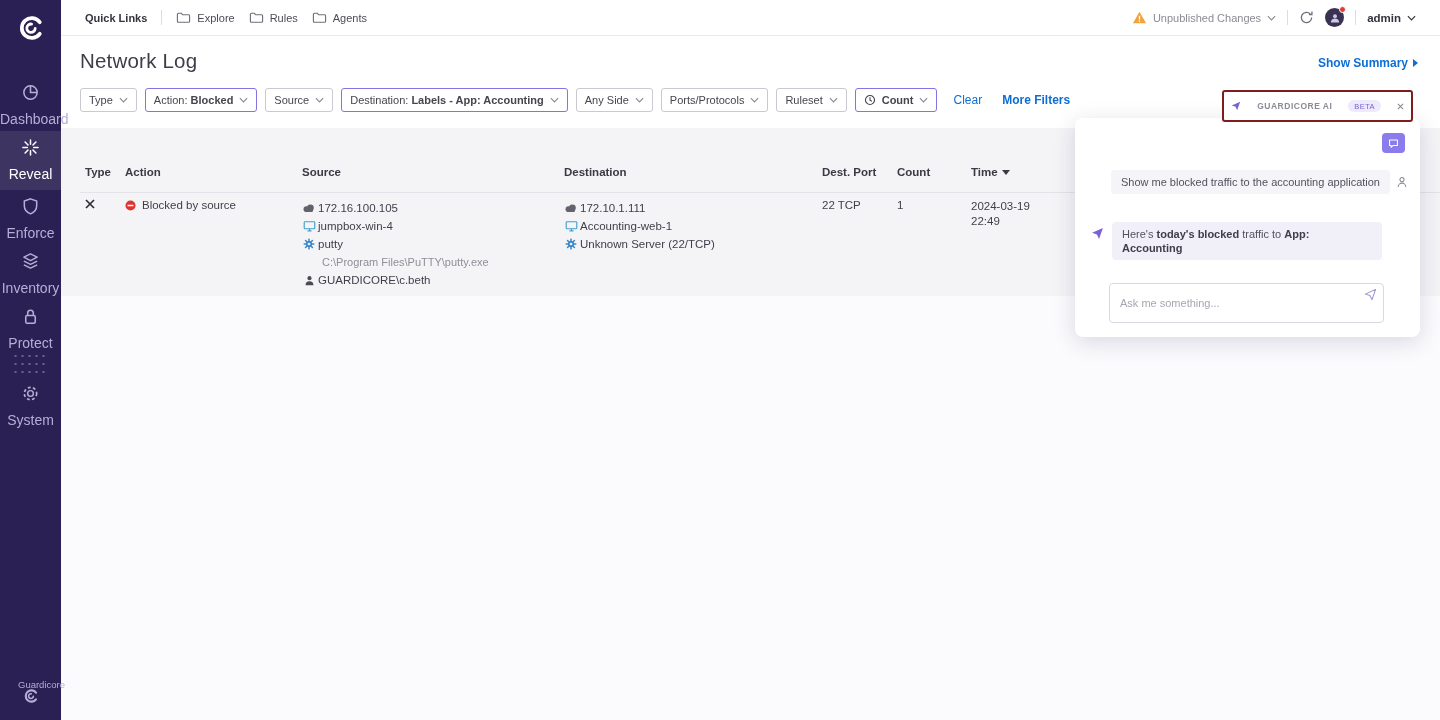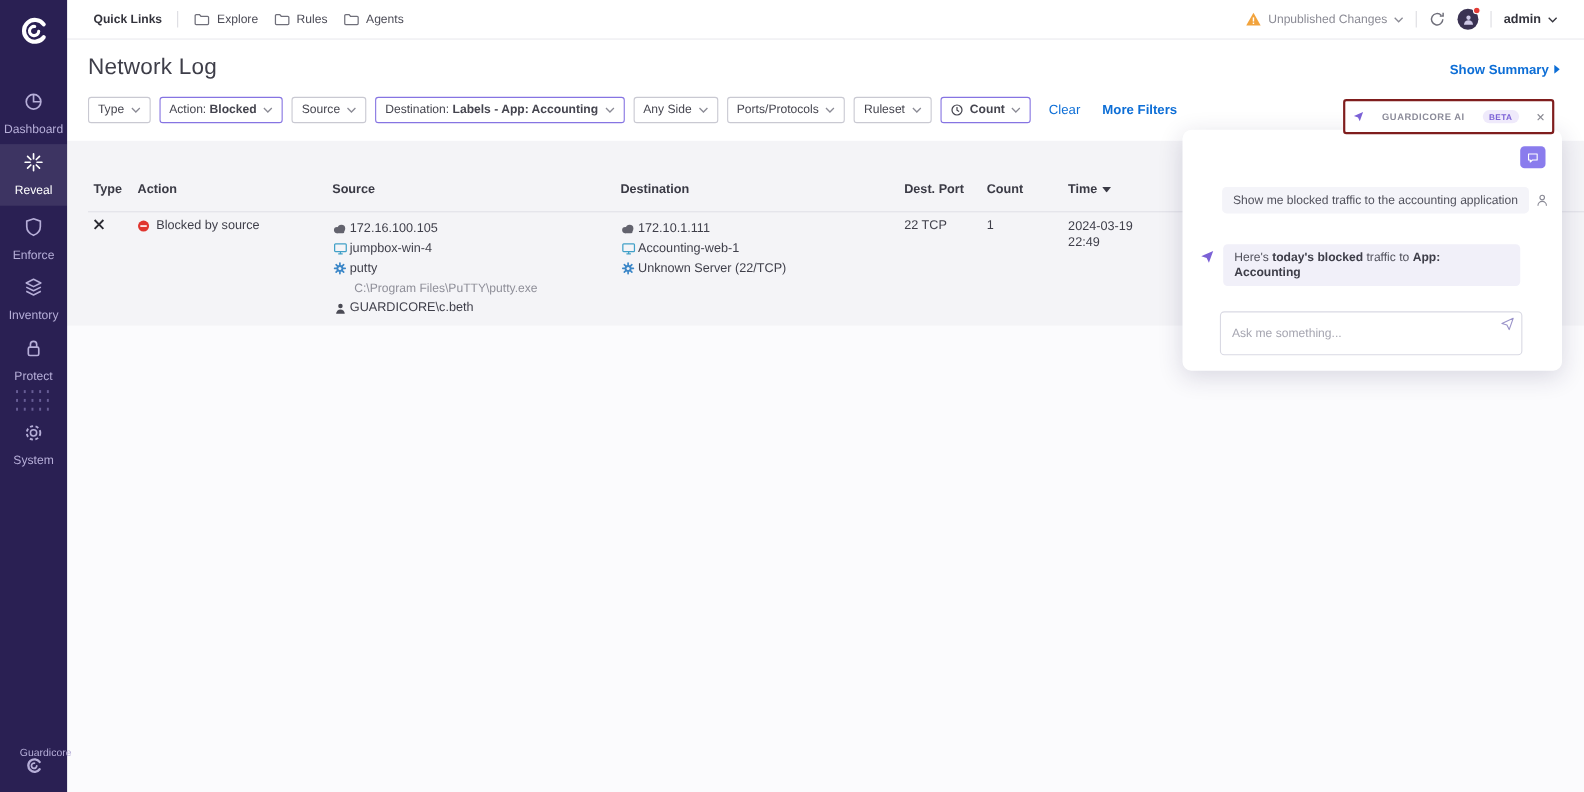--- a/index.html
+++ b/index.html
@@ -3,21 +3,21 @@
 <meta charset="utf-8">
 <style>
   *{box-sizing:border-box;margin:0;padding:0}
   html,body{width:1440px;height:720px;overflow:hidden;font-family:"Liberation Sans","DejaVu Sans",sans-serif;background:#fff}
 
   
   .sidebar{position:absolute;left:0;top:0;width:61px;height:720px;background:#2a2053;z-index:30}
   .logo-box{position:absolute;top:8px;left:0;width:61px;height:40px;display:flex;align-items:center;justify-content:center}
   .nav-item{position:absolute;width:61px;text-align:center;color:#b6aed8;padding:7px 0 8px;cursor:pointer}
   .nav-item svg{width:19px;height:19px;display:inline-block}
-  .nav-label{display:block;font-size:11px;margin-top:5px}
+  .nav-label{display:block;font-size:14px;margin-top:5px}
   .nav-item.active{color:#fff;background:rgba(255,255,255,.09)}
   .dotted-sep{position:absolute;left:12px;top:352px;width:37px;height:26px;
     background-image:radial-gradient(circle,#675d95 1px,transparent 1.3px);background-size:7px 8px}
   .sidebar-brand{position:absolute;bottom:30px;width:83px;text-align:center;font-size:9.5px;color:#b6aed8}
   .sidebar-bottom-logo{position:absolute;bottom:16px;width:61px;display:flex;justify-content:center}
 
   
   .topbar{position:absolute;left:61px;top:0;right:0;height:36px;background:#fff;border-bottom:1px solid #e9e9ee;
     display:flex;padding:0 24px;z-index:25}
   .tb-left{display:flex;align-items:center;gap:14px}
@@ -55,21 +55,21 @@
   .cell.col-time{width:78px;line-height:15px}
   .line{height:18px;display:flex;align-items:center;gap:2px;white-space:nowrap}
   .line .ic{width:14px;display:flex;justify-content:center;flex:none}
   .path-line{color:#8f8f99;font-size:11px;padding-left:20px}
   .action-cell{display:flex;align-items:center;gap:6px}
 
   
   .ai-chip{position:absolute;top:90px;right:27px;height:32px;background:#fff;border:2px solid #7f1d1d;border-radius:3px;
     display:flex;align-items:center;gap:16px;padding:0 7px;z-index:40;cursor:pointer}
   .chip-brand{font-size:8.5px;font-weight:700;letter-spacing:.5px;color:#8b8b99}
-  .chip-beta{font-size:7.5px;font-weight:700;color:#7b61d6;background:#efeafb;border-radius:7px;padding:1.5px 6px;letter-spacing:.4px}
+  .chip-beta{font-size:7.5px;font-weight:400;color:#7b61d6;background:#efeafb;border-radius:7px;padding:1.5px 6px;letter-spacing:.4px}
   .ai-panel{position:absolute;left:1075px;top:118px;width:345px;height:219px;background:#fff;border-radius:8px;
     box-shadow:0 5px 22px rgba(35,30,80,.16);z-index:35}
   .chat-btn{position:absolute;top:15px;right:15px;width:23px;height:20px;background:#8a7ced;border-radius:4px;
     display:flex;align-items:center;justify-content:center;cursor:pointer}
   .q-row{position:absolute;top:52px;left:16px;right:12px;display:flex;justify-content:flex-end;align-items:center;gap:6px}
   .bubble{font-size:11px;color:#52525d;line-height:14px;border-radius:4px;padding:5px 10px}
   .bubble-q{background:#f4f4f9}
   .a-row{position:absolute;top:104px;left:16px;right:38px;display:flex;align-items:flex-start;gap:8px}
   .bot-ic{margin-top:5px;flex:none}
   .bubble-a{background:#f1f0f9;flex:1}

